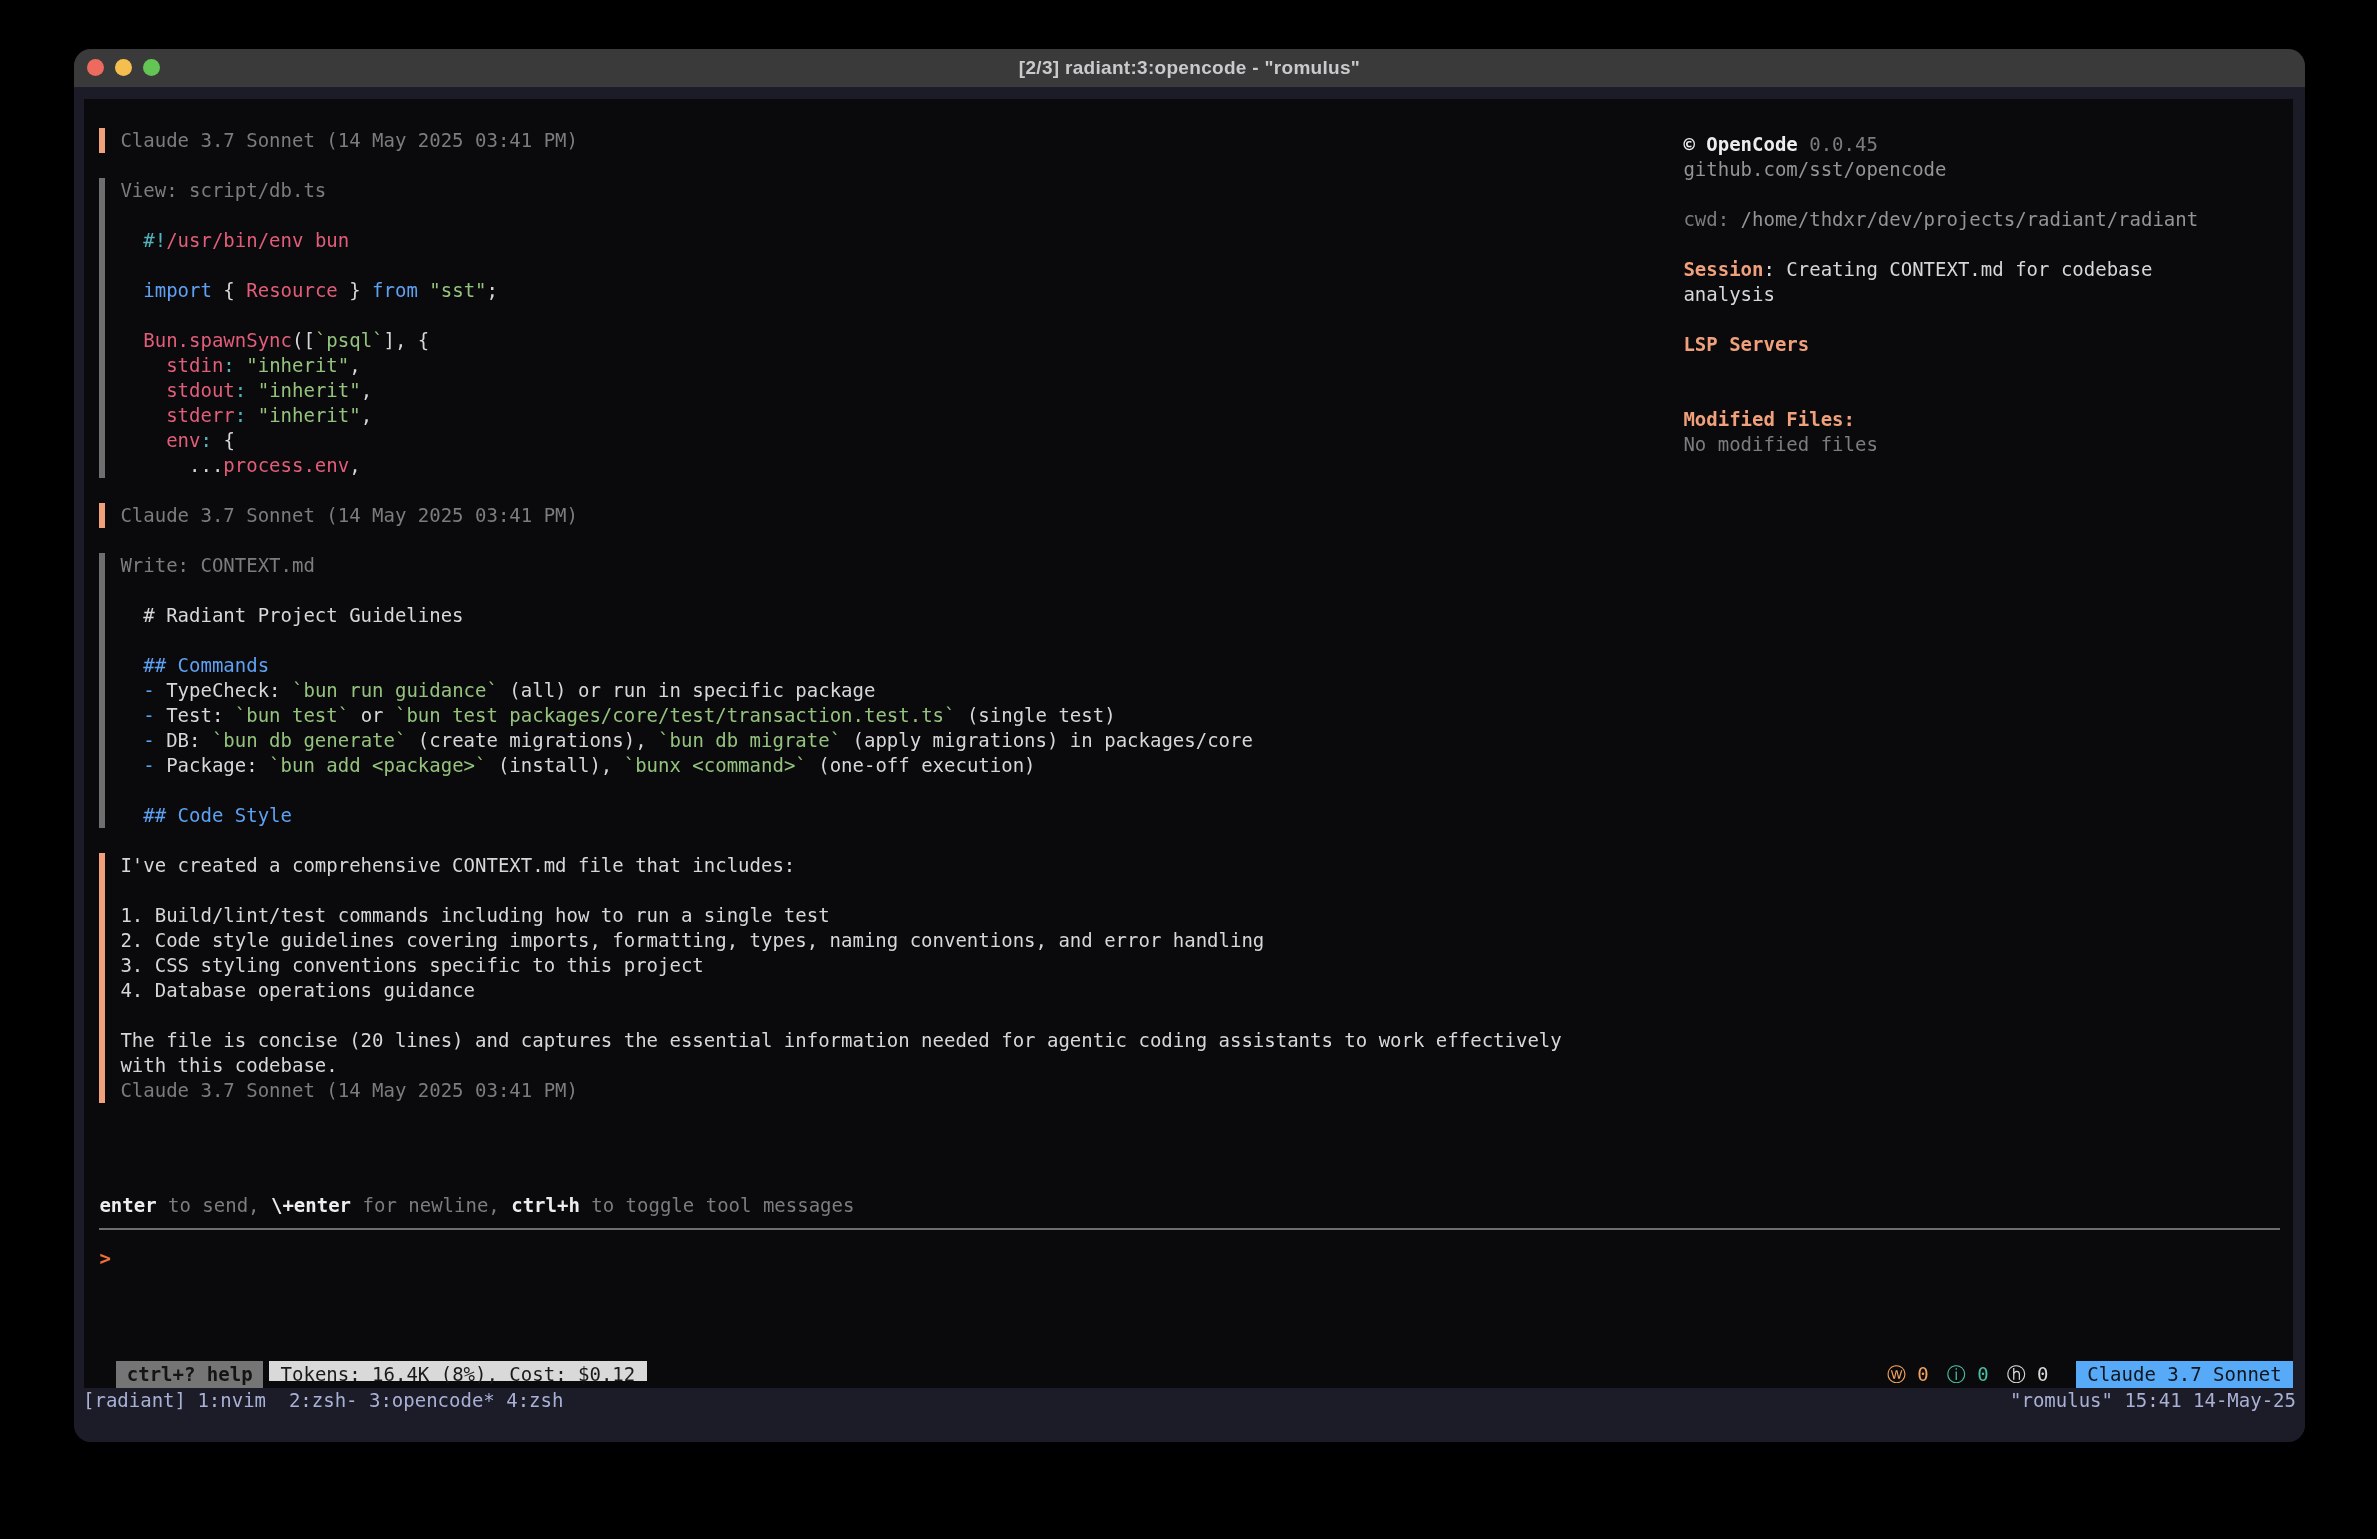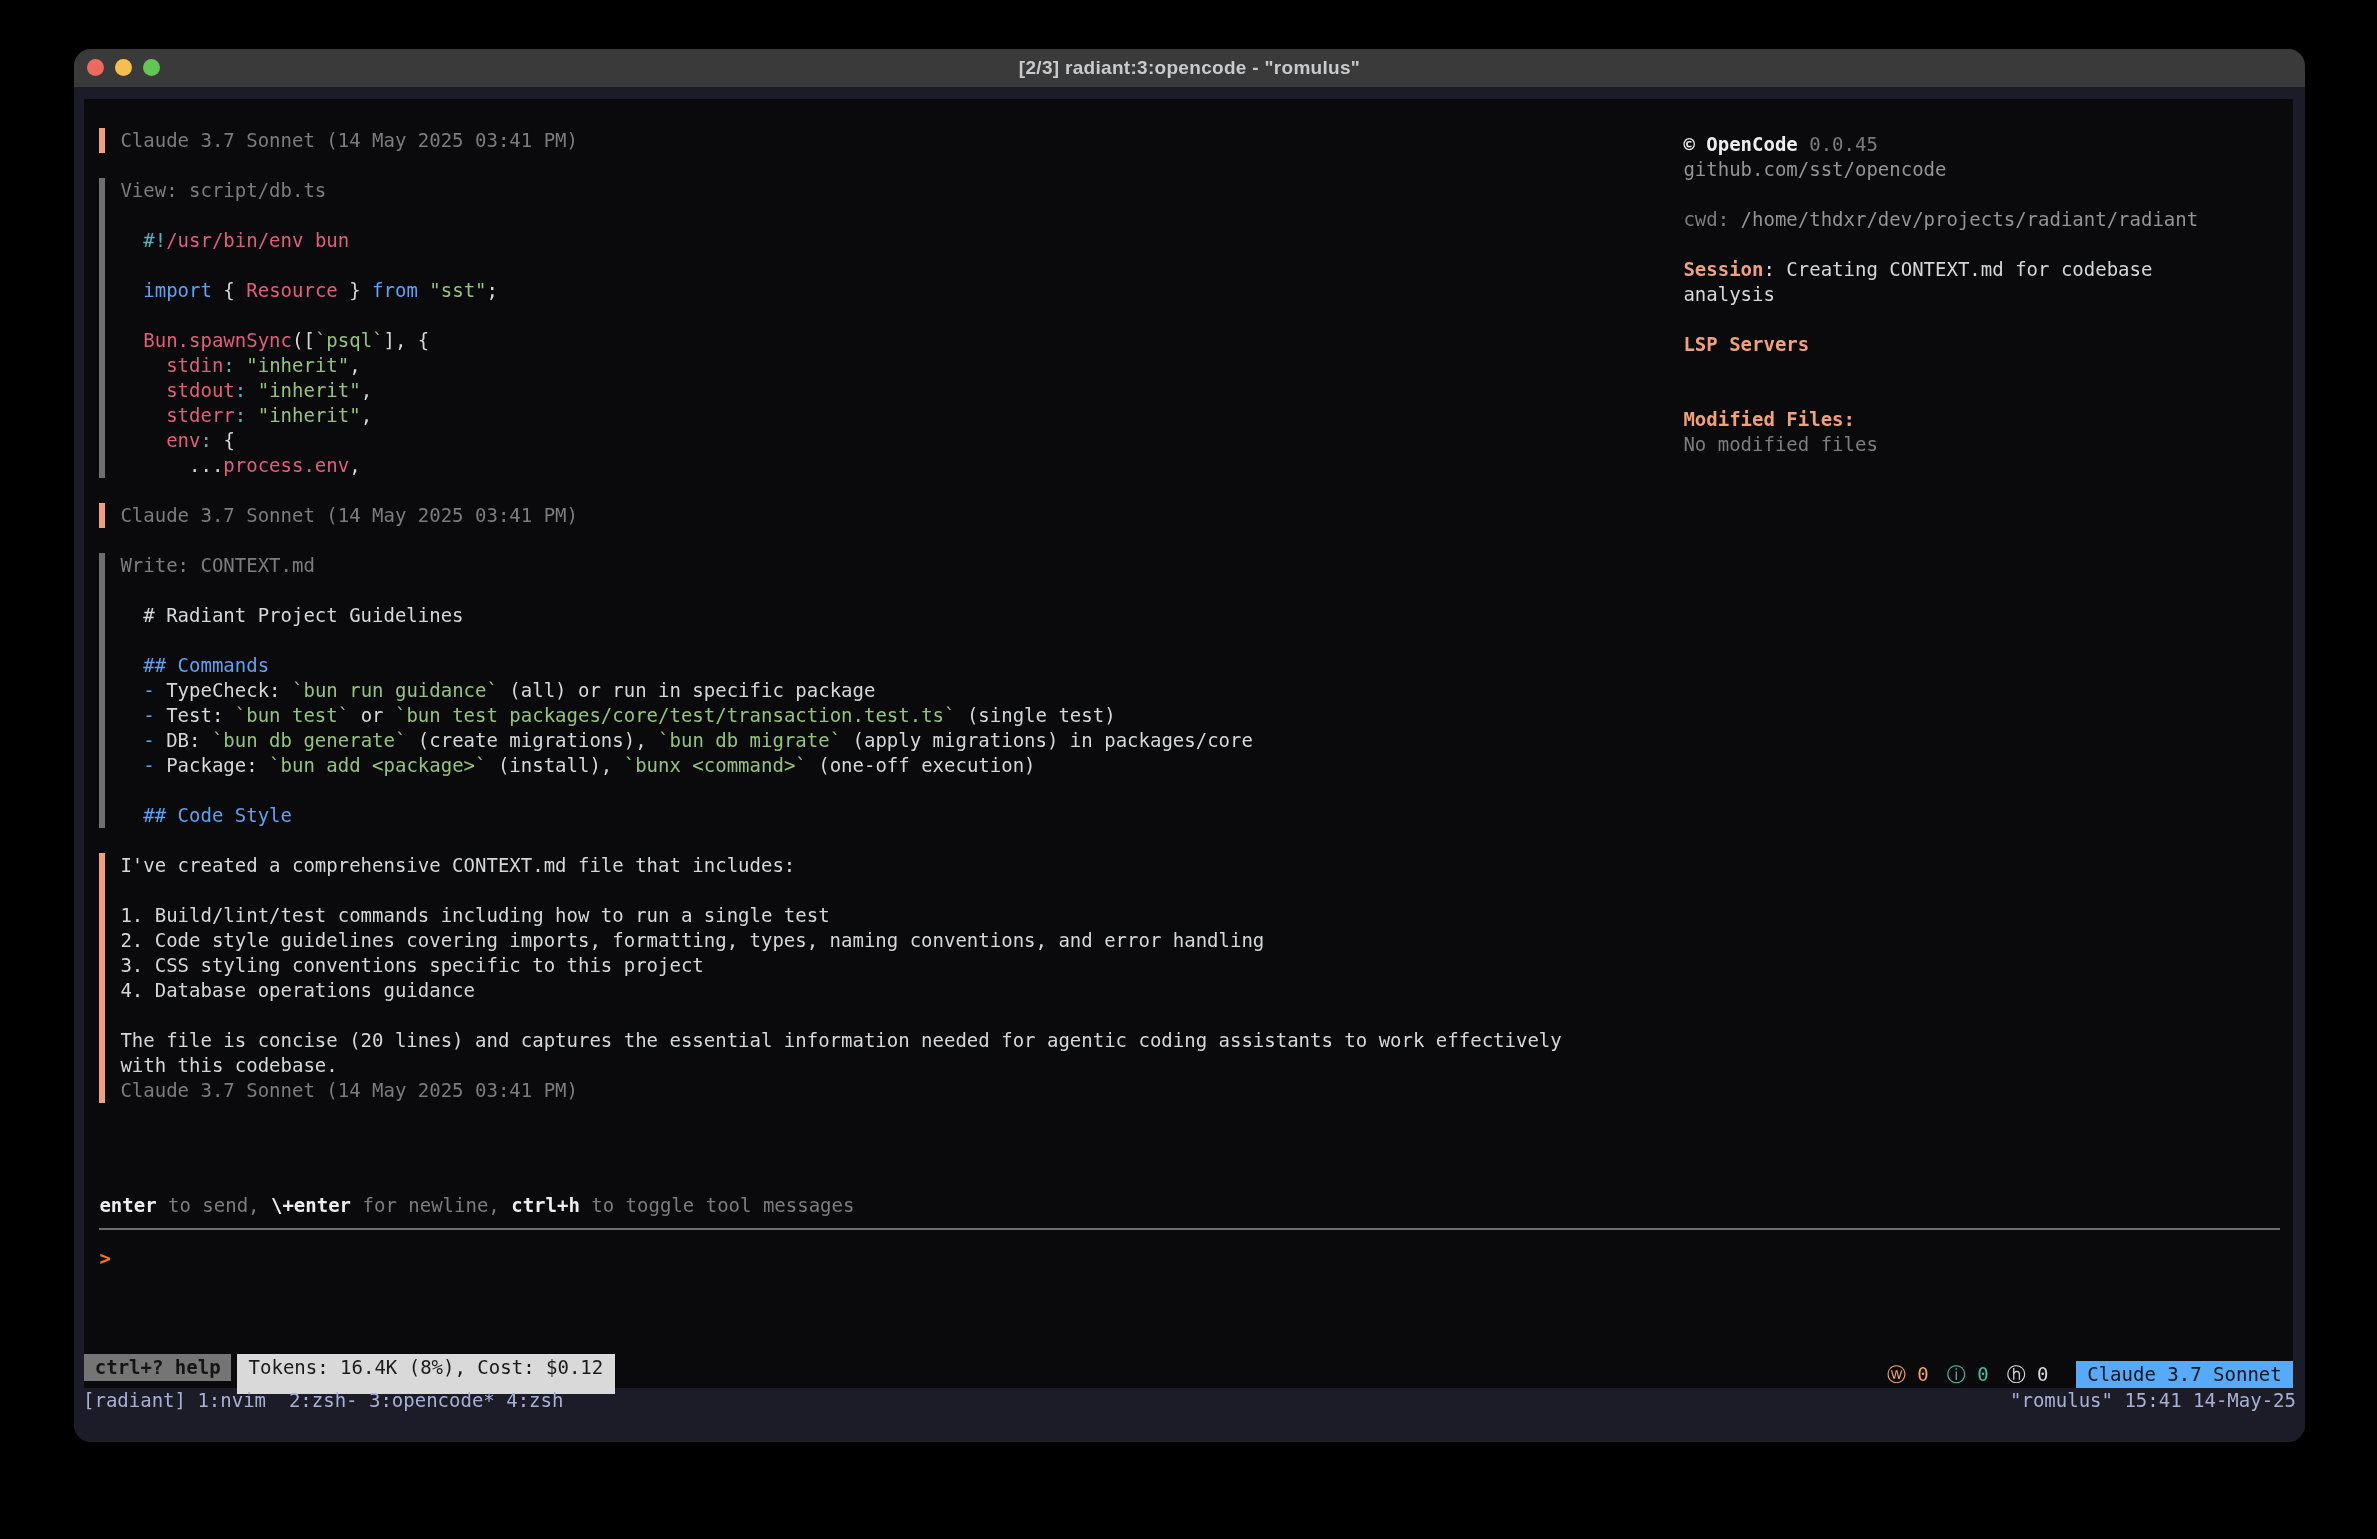--- a/index.html
+++ b/index.html
@@ -44,23 +44,23 @@
   .sidebar .tline { white-space:pre-wrap; }
 
   
   .hint   { position:absolute; left:15px; top:1094px; }
   .divider{ position:absolute; left:15px; right:13px; top:1129px; height:2px; background:#6d6d6d; }
   .prompt-line { position:absolute; left:15px; top:1147px; font-weight:bold; color:#ef7038; white-space:pre; }
 
   
   .statusbar { position:absolute; left:0; right:0; bottom:0; height:27px;
                display:flex; justify-content:space-between; align-items:center; line-height:27px; }
-  .sb-left { display:flex; }
+  .sb-left { display:flex;margin-left:32px; }
   .chip-help   { background:#757575; color:#141414; font-weight:bold; padding:0 10.4px; height:27px; display:inline-block; }
-  .chip-tokens { background:#d9d9d9; color:#1a1a1a; padding:0 11.7px; height:40px; display:inline-block; margin-left:5.9px; }
+  .chip-tokens { background:#d9d9d9; color:#1a1a1a; padding:0 11.7px; height:20px; display:inline-block; margin-left:5.9px; }
   .sb-right { display:flex; align-items:center; }
   .counter { margin-right:18px; white-space:pre; }
   .cicon { font-family:"DejaVu Sans",sans-serif; }
   .co { color:#f2a25c; } .ct { color:#45c0a2; } .cw { color:#d8d8d8; }
   .chip-model { background:#57aaf8; color:#10141c; padding:0 11.7px; height:27px; display:inline-block; margin-left:9px; }
 
   
   .tmux { position:absolute; left:0; top:1300px; width:100%; height:27px;
           display:flex; justify-content:space-between; padding:0 9px;
           color:#a9b0d5; font-size:19px; line-height:27px; }

